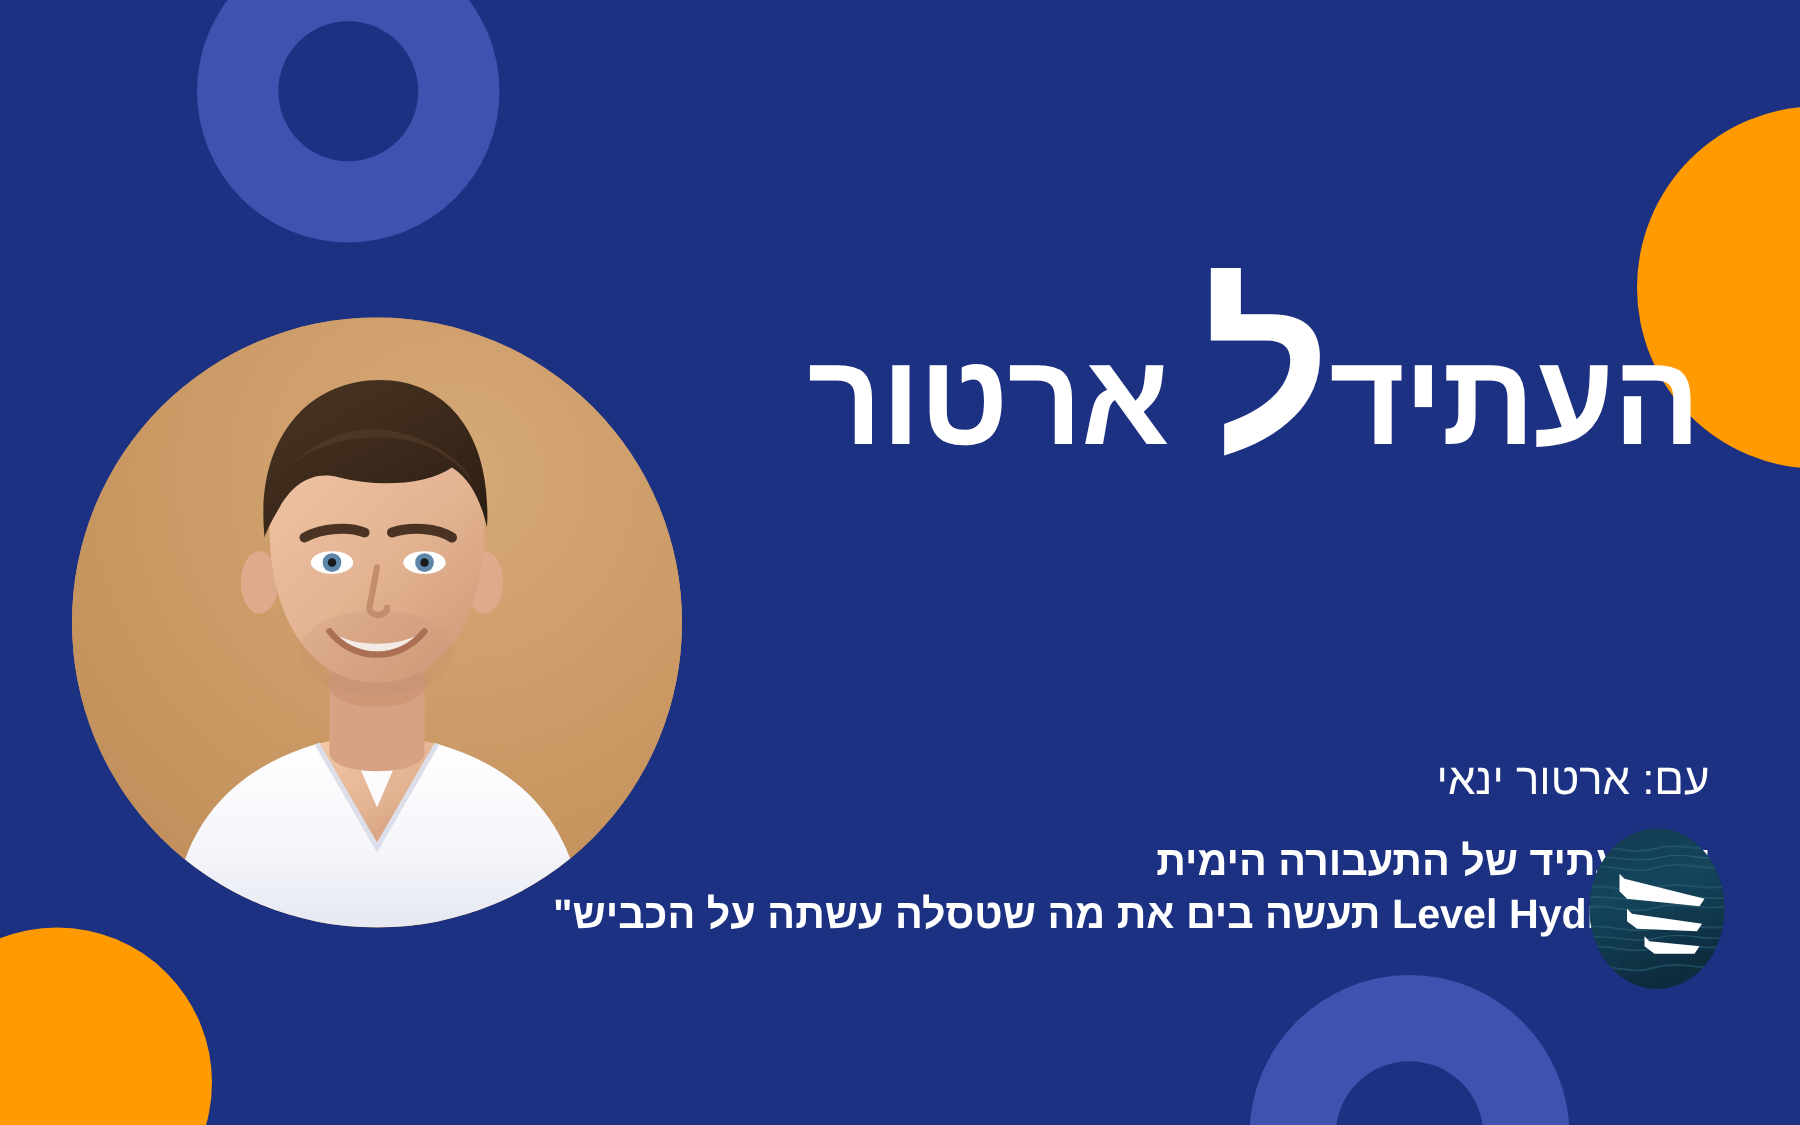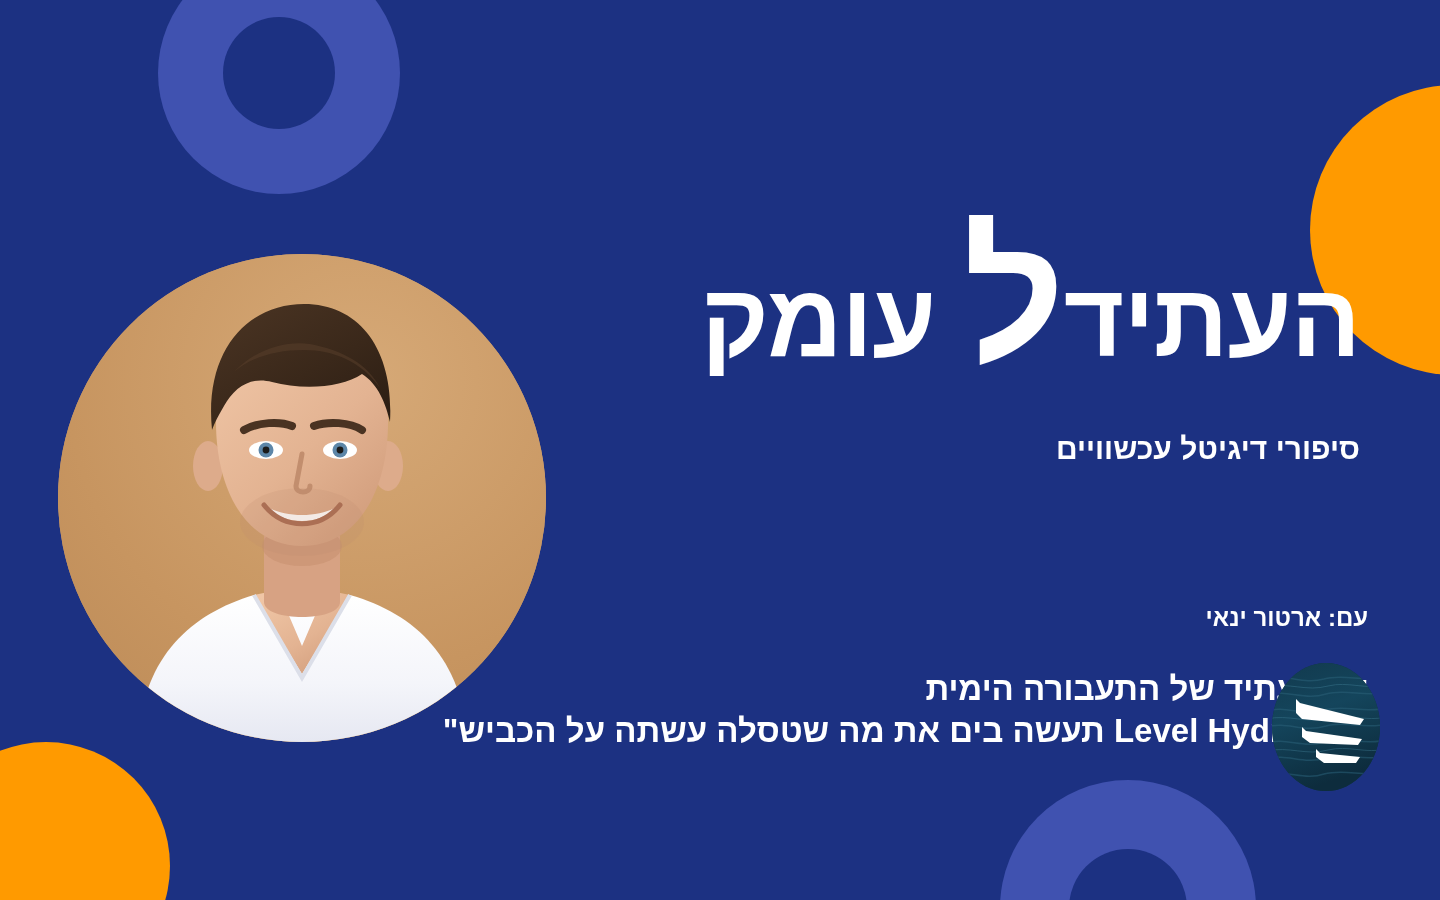--- a/index.html
+++ b/index.html
@@ -126,22 +126,22 @@
     text-align: right;
     white-space: nowrap;
     z-index: 5;
   }
 
   .speaker {
     position: absolute;
     right: 72px;
     top: 604px;
     color: #ffffff;
-    font-size: 24px;
-    font-weight: 700;
+    font-size: 35px;
+    font-weight: 400;
     direction: rtl;
     text-align: right;
     white-space: nowrap;
     z-index: 5;
   }
 
   .desc {
     position: absolute;
     right: 72px;
     top: 668px;
@@ -220,24 +220,23 @@
       <path d="M244 200 L238 232 C238 240 252 240 252 232" stroke="#c28e6e" stroke-width="5" fill="none" stroke-linecap="round"></path>
 
       <path d="M208 252 C226 272 262 272 280 252 C262 264 226 264 208 252 Z" fill="#ffffff"></path>
       <path d="M206 251 C226 276 262 276 282 251" stroke="#a8694f" stroke-width="5" fill="none" stroke-linecap="round"></path>
 
       <ellipse cx="244" cy="268" rx="62" ry="34" fill="#bb8a6d" opacity="0.18"></ellipse>
     </svg>
   </div>
 
   <div class="title-wrap">
-    <h1 class="title"><span>העתיד</span><span class="big-l">ל</span><span> עומק</span></h1>
-  </div>
-
-  <div class="subtitle">סיפורי דיגיטל עכשוויים</div>
+    <h1 class="title"><span>העתיד</span><span class="big-l">ל</span><span> ארטור</span></h1>
+  </div>
+
 
   <div class="speaker">עם: ארטור ינאי</div>
 
   <div class="desc">
     <span class="line">על העתיד של התעבורה הימית</span>
     <span class="line">"Level Hydrofoil תעשה בים את מה שטסלה עשתה על הכביש"</span>
   </div>
 
   <div class="logo-badge">
     <svg class="water" viewBox="0 0 108 128" preserveAspectRatio="none">

